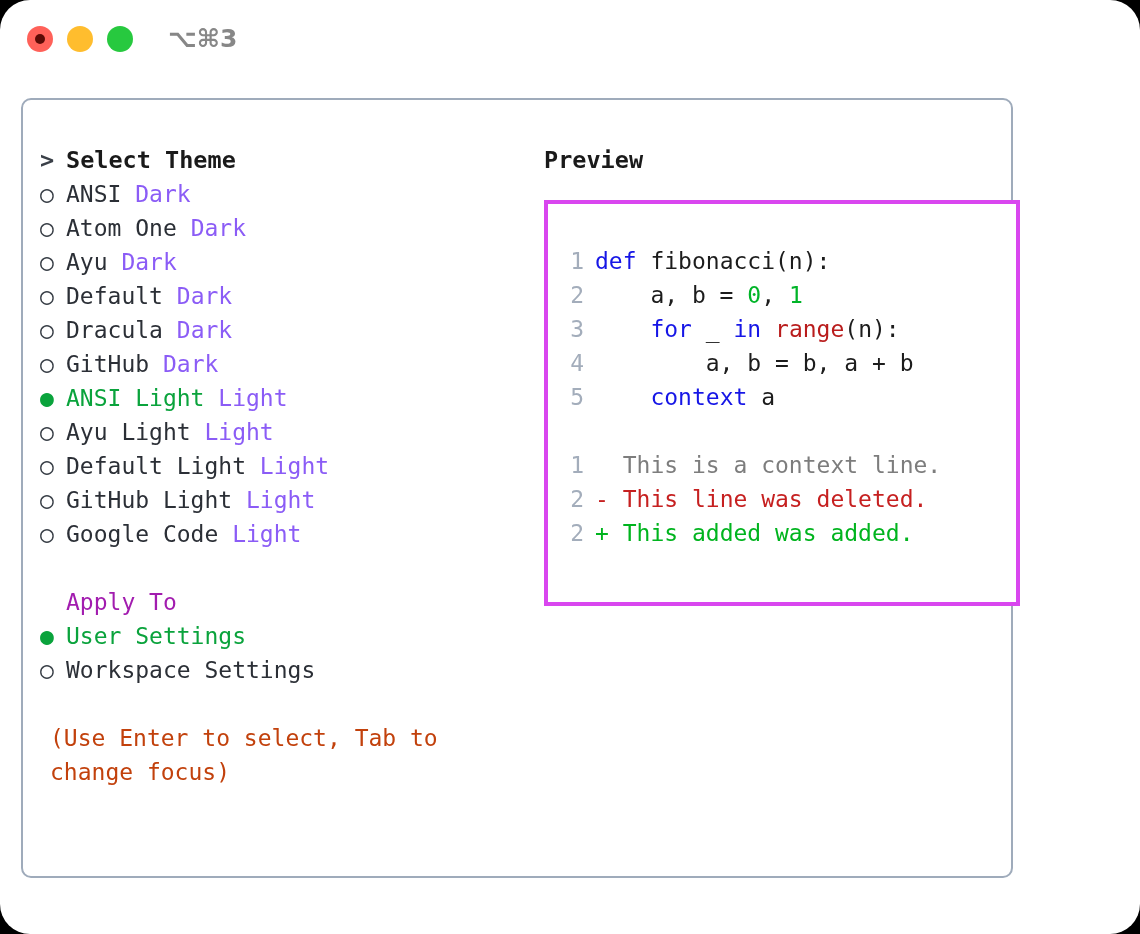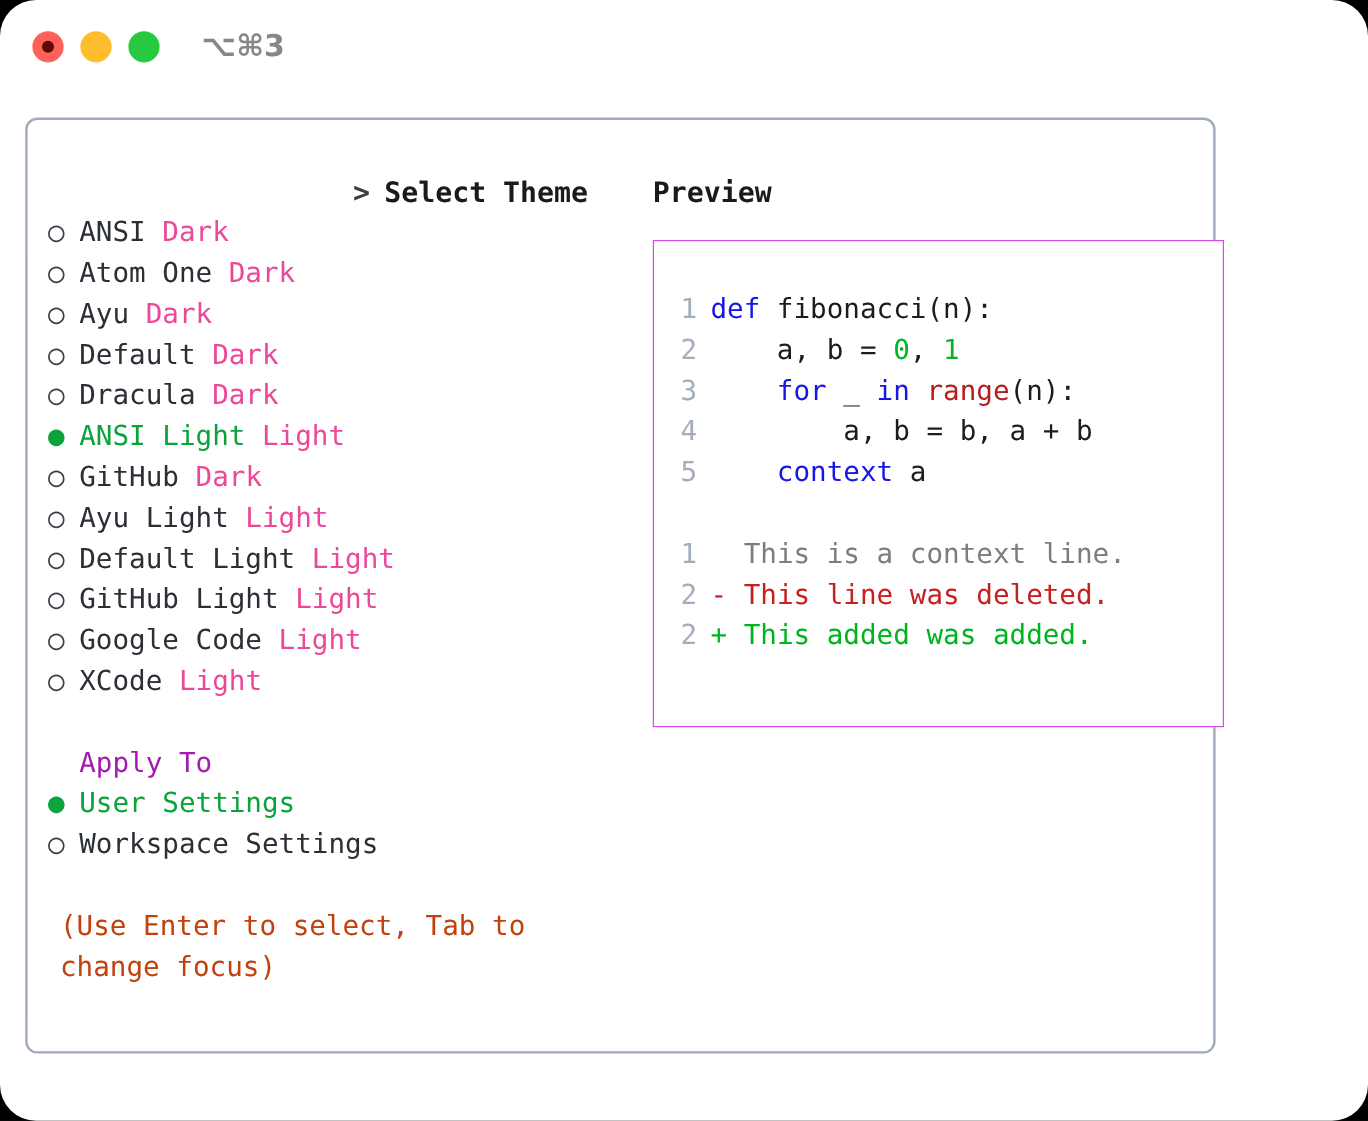--- a/index.html
+++ b/index.html
@@ -89,31 +89,30 @@
     height: 34px;
     line-height: 34px;
     font-size: 23px;
     white-space: pre;
     color: #2b2f36;
   }
   .header-row {
     font-weight: bold;
     color: #1a1a1a;
     font-size: 23.5px;
-    text-align: right;
   }
   .marker {
     display: inline-block;
     width: 26px;
     color: #3a4048;
   }
   .marker-green { color: #0aa33c; }
   .label-green { color: #0aa33c; }
   .tag {
-    color: #ec4899;
+    color: #8b5cf6;
   }
   .section-head {
     height: 34px;
     line-height: 34px;
     font-size: 23px;
     color: #a21caf;
     padding-left: 26px;
     white-space: pre;
   }
   .spacer { height: 34px; }
@@ -140,21 +139,21 @@
     font-weight: bold;
     color: #1a1a1a;
     line-height: 34px;
     height: 34px;
     white-space: pre;
   }
   .preview-box {
     margin-top: 23px;
     width: 476px;
     height: 406px;
-    border: 1px solid #d946ef;
+    border: 4px solid #d946ef;
     box-sizing: border-box;
     background: #ffffff;
     position: relative;
   }
   .code {
     position: absolute;
     left: 12px;
     top: 40px;
     font-size: 23px;
     line-height: 34px;
@@ -198,27 +197,26 @@
     <div class="left-col">
 
       <div class="row header-row"><span class="marker">&gt; </span><span>Select Theme</span></div>
 
       <div id="theme-list">
           <div class="row"><span class="marker">○</span><span>ANSI</span><span class="tag"> Dark</span></div>
           <div class="row"><span class="marker">○</span><span>Atom One</span><span class="tag"> Dark</span></div>
           <div class="row"><span class="marker">○</span><span>Ayu</span><span class="tag"> Dark</span></div>
           <div class="row"><span class="marker">○</span><span>Default</span><span class="tag"> Dark</span></div>
           <div class="row"><span class="marker">○</span><span>Dracula</span><span class="tag"> Dark</span></div>
+          <div class="row"><span class="marker">○</span><span>GitHub</span><span class="tag"> Dark</span></div>
           <div class="row"><span class="marker marker-green">●</span><span class="label-green">ANSI Light</span><span class="tag"> Light</span></div>
-          <div class="row"><span class="marker">○</span><span>GitHub</span><span class="tag"> Dark</span></div>
           <div class="row"><span class="marker">○</span><span>Ayu Light</span><span class="tag"> Light</span></div>
           <div class="row"><span class="marker">○</span><span>Default Light</span><span class="tag"> Light</span></div>
           <div class="row"><span class="marker">○</span><span>GitHub Light</span><span class="tag"> Light</span></div>
           <div class="row"><span class="marker">○</span><span>Google Code</span><span class="tag"> Light</span></div>
-          <div class="row"><span class="marker">○</span><span>XCode</span><span class="tag"> Light</span></div>
         </div>
 
       <div class="spacer"></div>
 
       <div class="section-head">Apply To</div>
 
       <div id="apply-list">
           <div class="row"><span class="marker marker-green">●</span><span class="label-green">User Settings</span></div>
           <div class="row"><span class="marker">○</span><span>Workspace Settings</span></div>
         </div>

